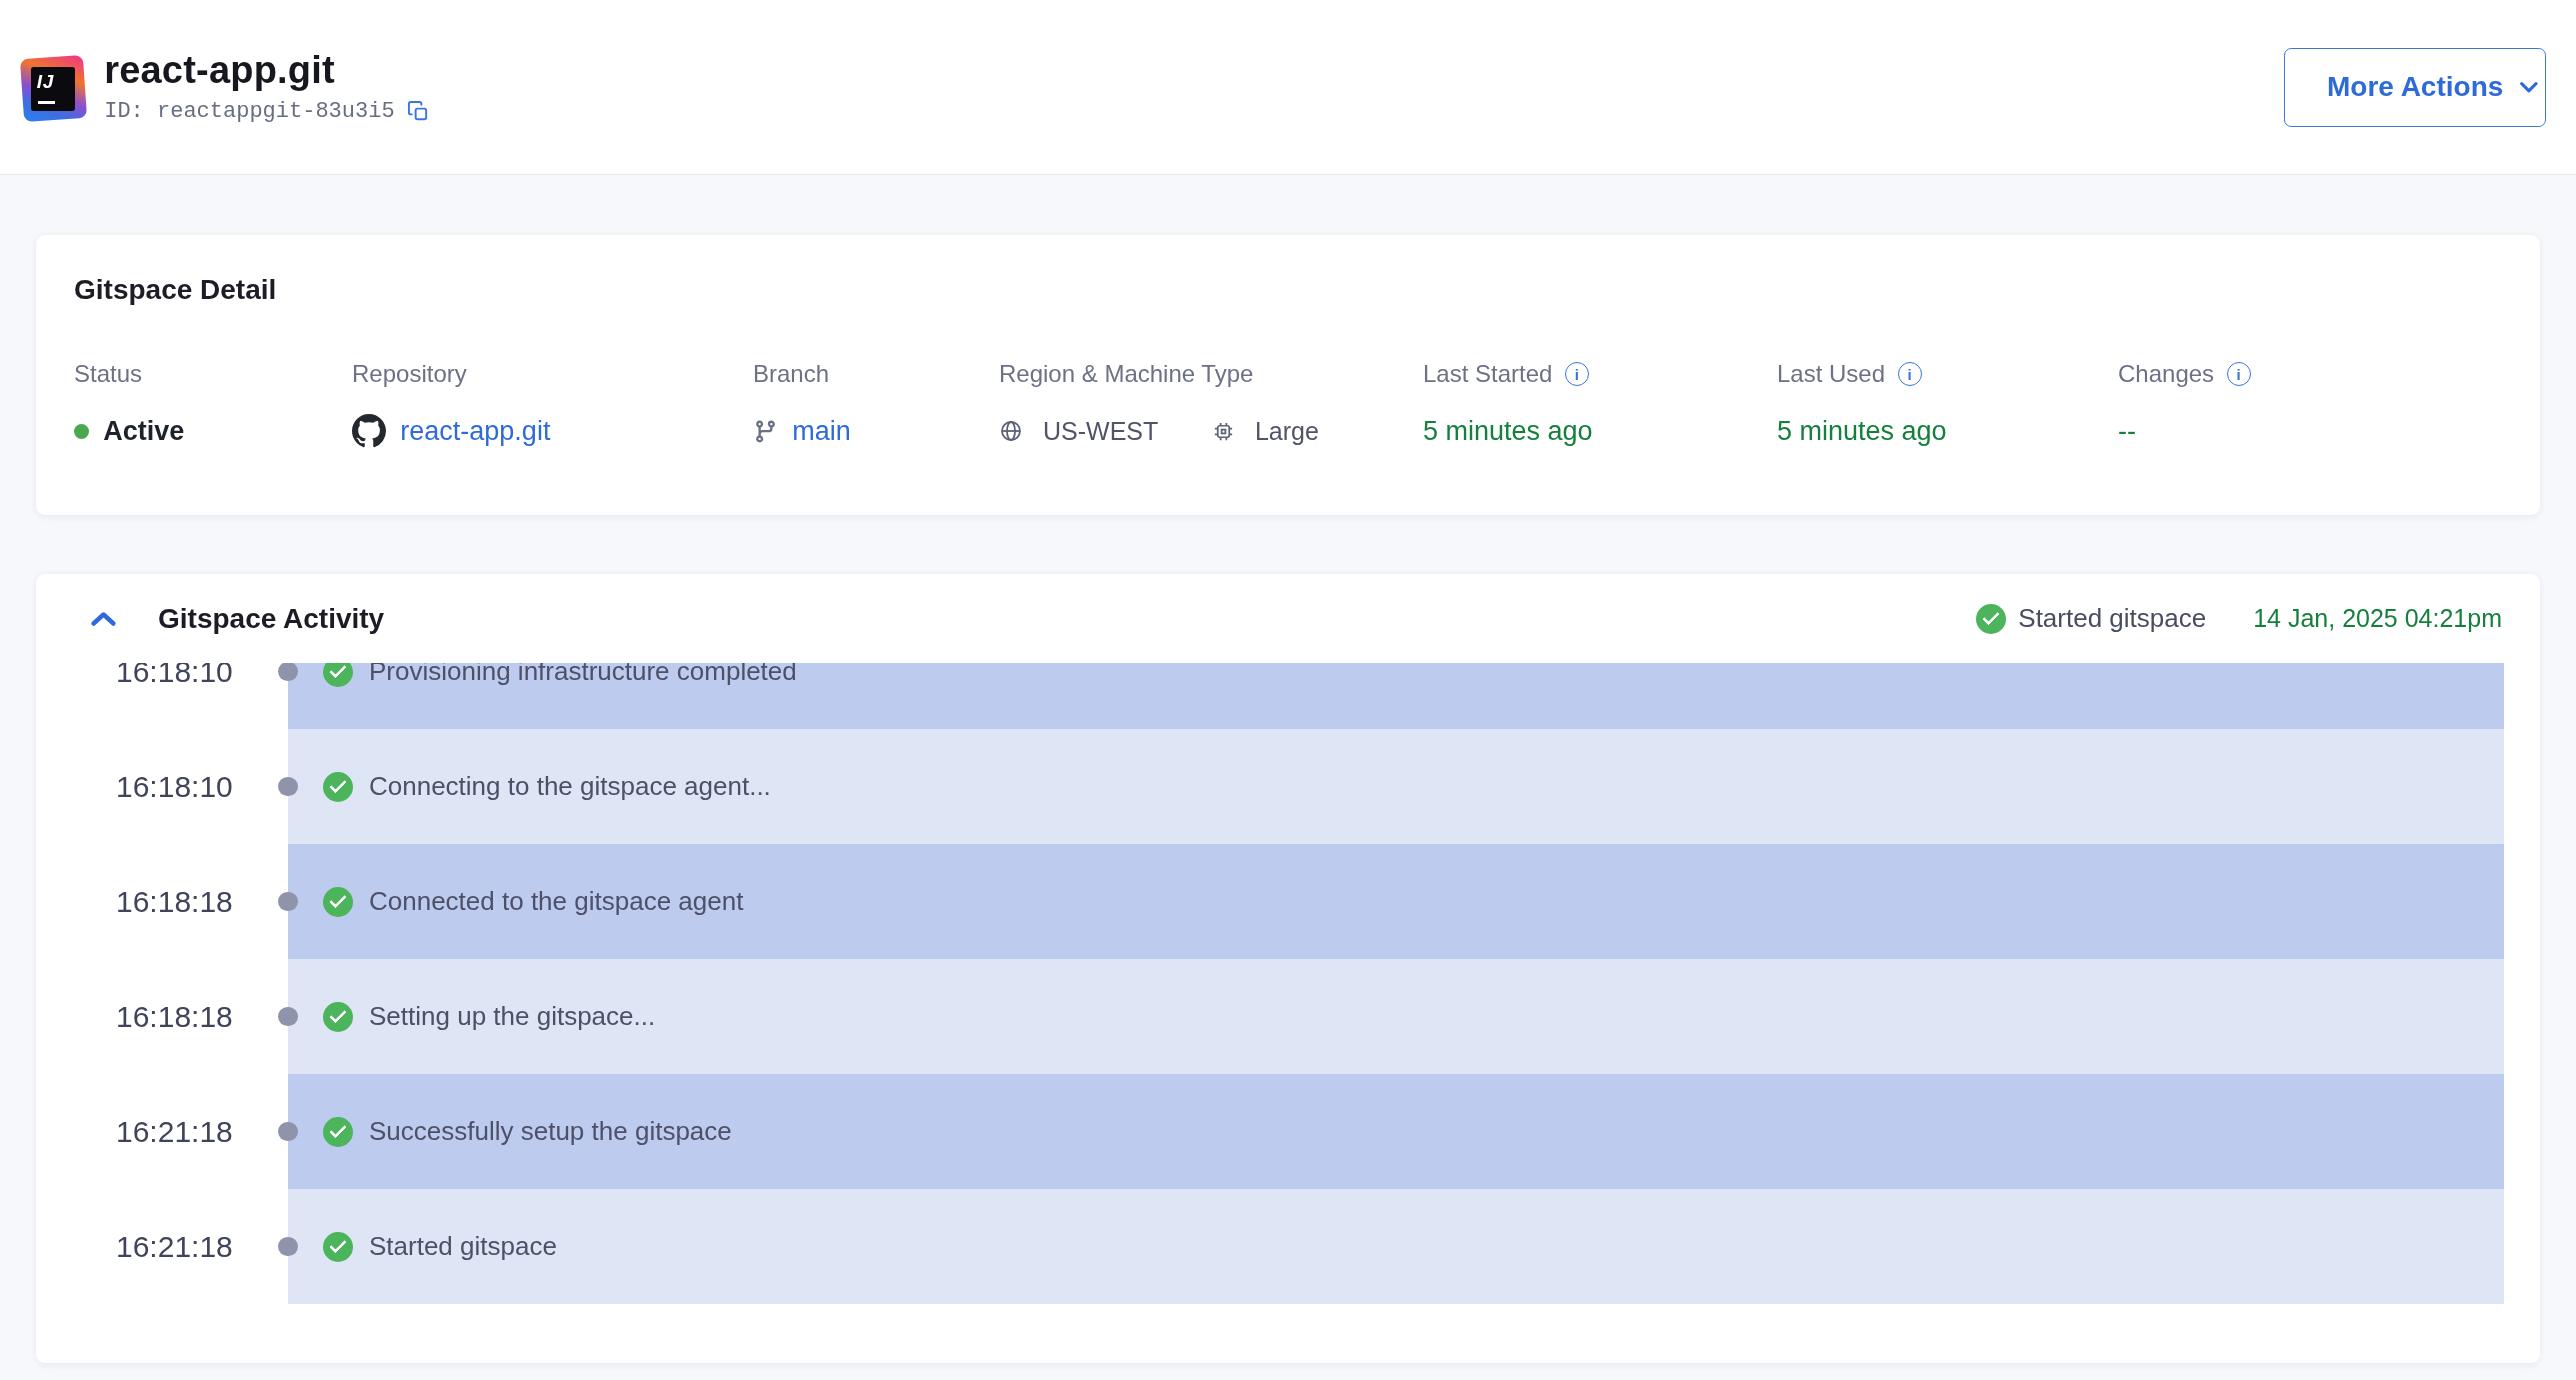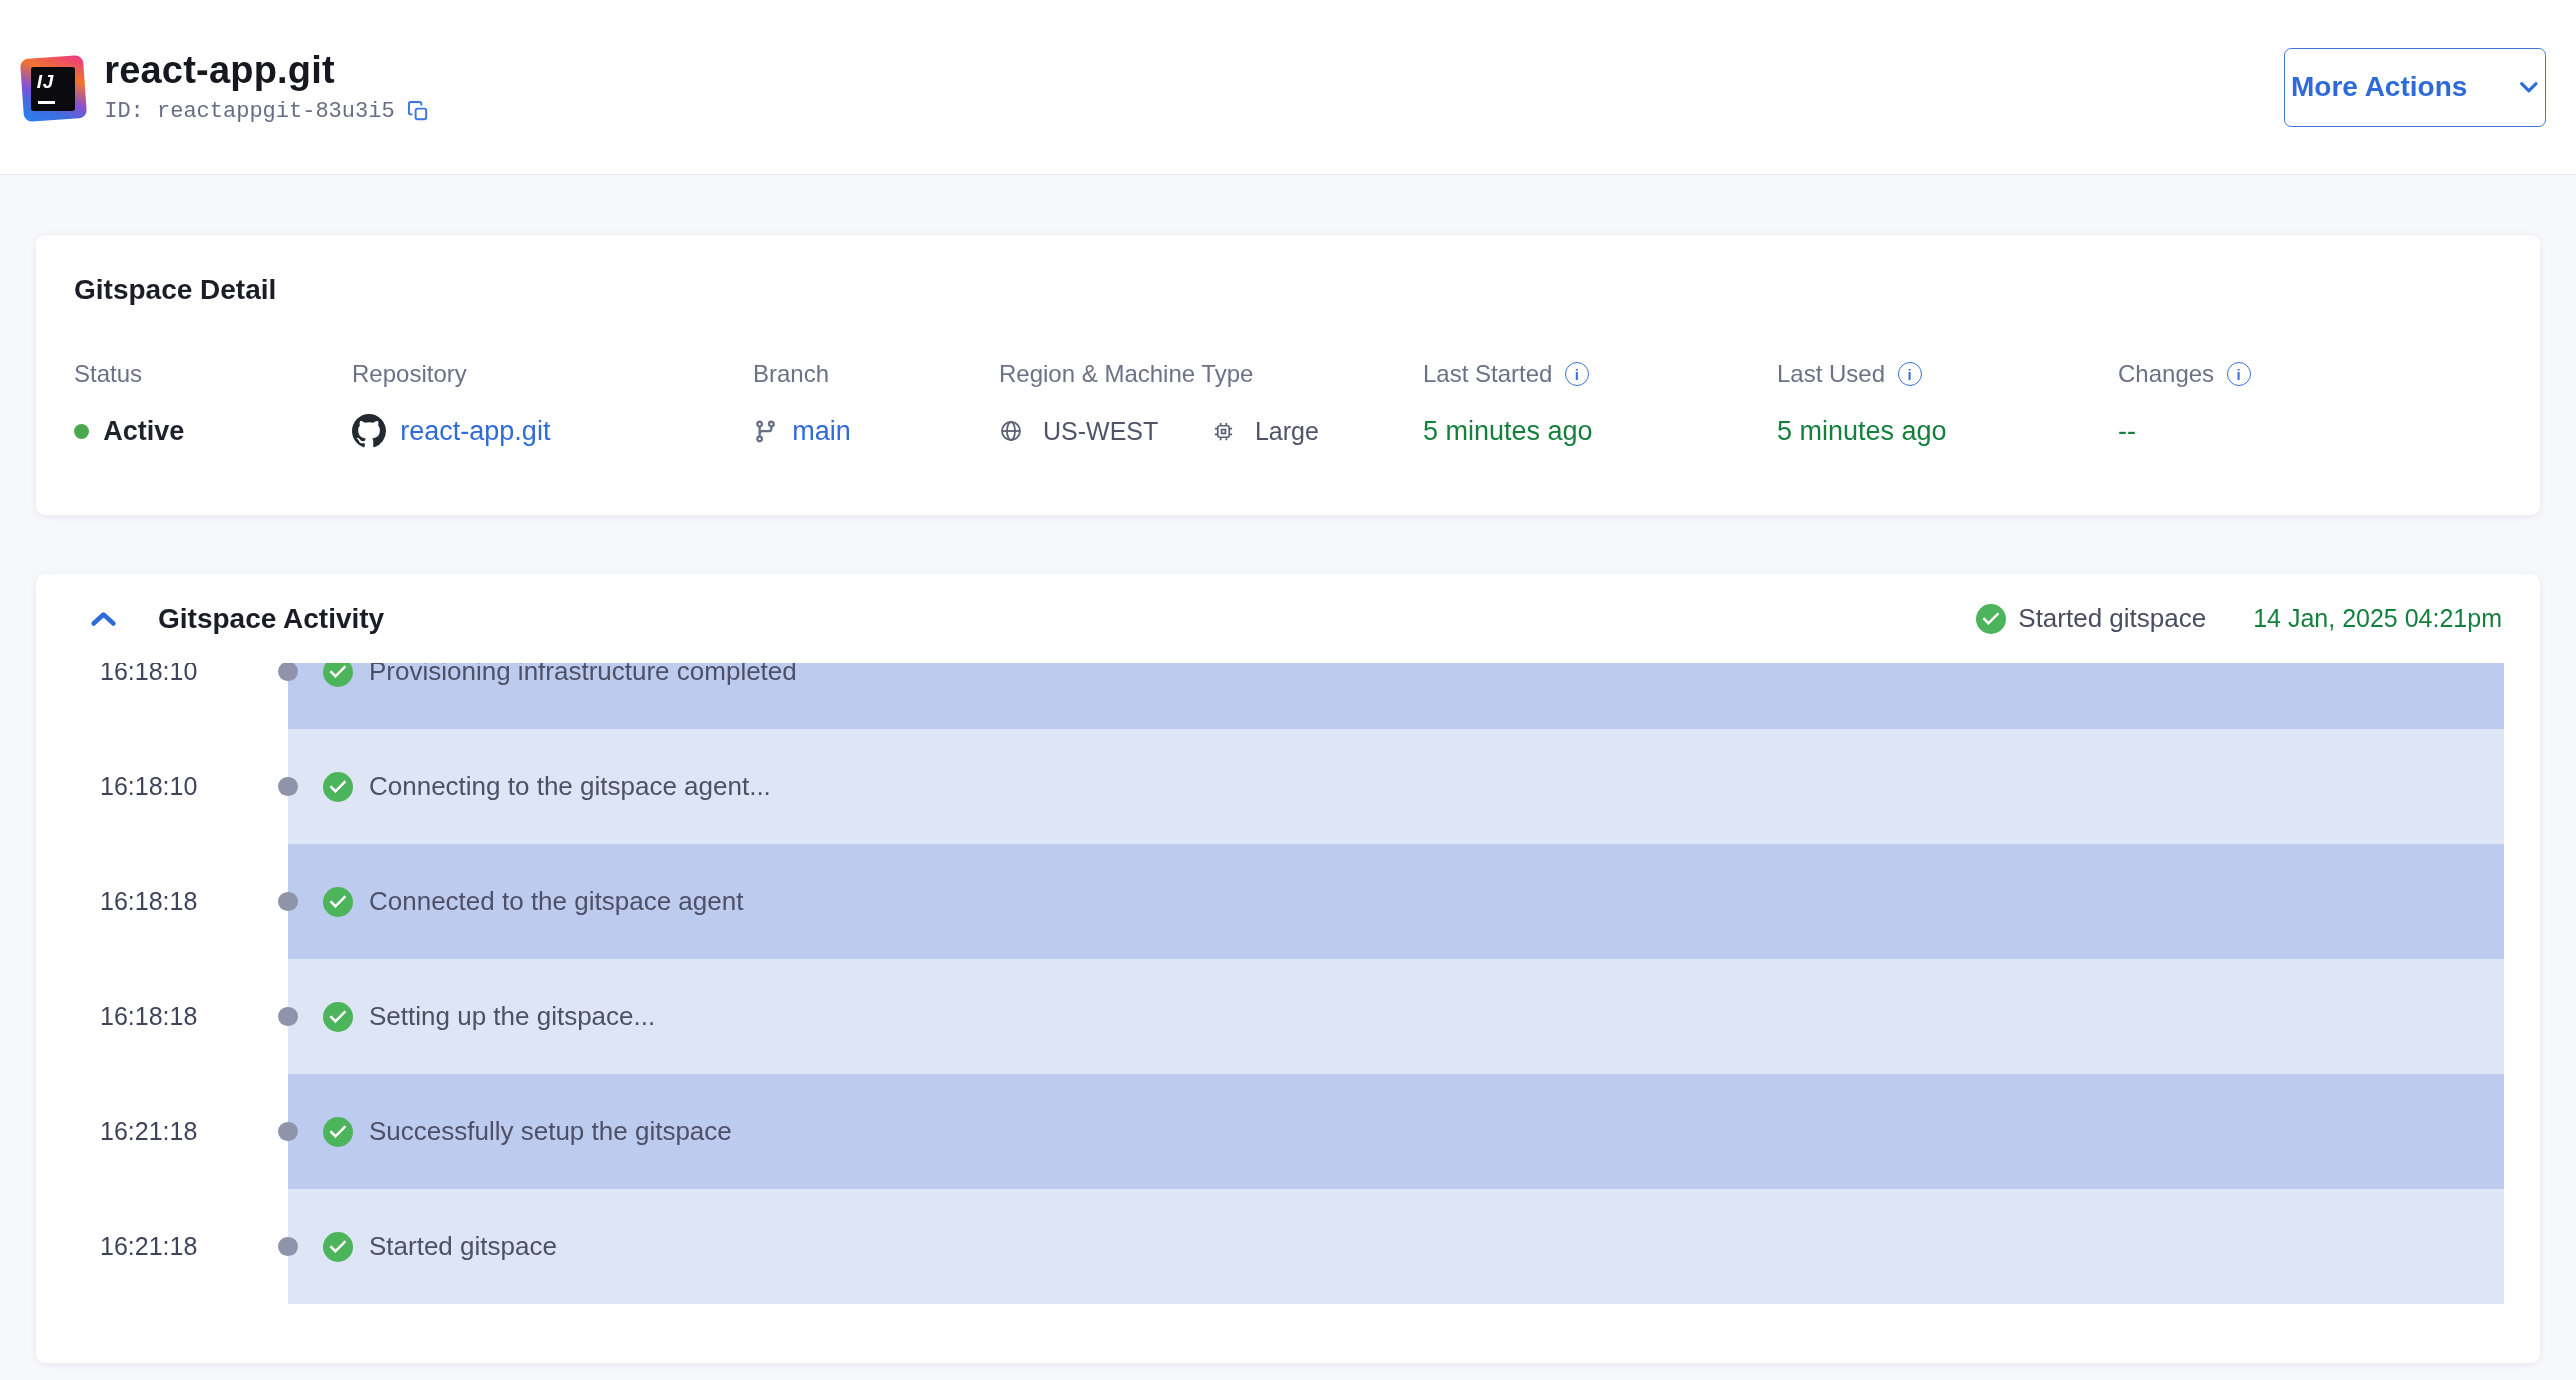--- a/index.html
+++ b/index.html
@@ -29,21 +29,21 @@
   .ij-txt { color:#fff; font-weight:700; font-size:19px; line-height:1; letter-spacing:0.9px; display:block;font-style:italic; }
   .ij-bar { position:absolute; left:6.3px; bottom:6.3px; width:17px; height:3.6px; background:#fff; }
 
   .title-block { margin-left:19.7px; }
   .app-title { font-size:38px; font-weight:700; color:#17181f; letter-spacing:0.2px; line-height:1.1; }
   .app-sub { display:flex; align-items:center; gap:12.5px; margin-top:7.2px; }
   .app-id { font-size:22px; color:#696d82;font-family:Liberation Mono, monospace; }
   .icon-btn { background:none; border:none; padding:0; cursor:pointer; display:flex; align-items:center; }
 
   .topbar-actions { margin-left:auto; display:flex; align-items:center; }
-  .btn { height:79px; border-radius:7.2px; font-family:inherit; font-size:28px; font-weight:700; cursor:pointer; display:flex; align-items:center; justify-content:space-between; }
+  .btn { height:79px; border-radius:7.2px; font-family:inherit; font-size:28px; font-weight:700; cursor:pointer; display:flex; align-items:center; justify-content:flex-end; }
   .btn-outline { width:262px; background:#fff; border:1.8px solid #3b76da; color:#2e6bd9; gap:16px; }
   .btn-primary { width:342px; background:#3b72d8; border:none; color:#ffffff; margin-left:38px; }
 
   
   .content { padding:0 36px; }
   .card { background:#fff; border-radius:9px; box-shadow:0 1.8px 7.2px rgba(34,40,70,.07); }
 
   .card-detail { margin-top:60px; height:280px; padding:39px 36px 0 38px; }
   .card-title { font-size:28px; font-weight:700; color:#1c1d26; }
 
@@ -73,21 +73,21 @@
   .act-header { height:89px; display:flex; align-items:center; padding:0 38px 0 54px; }
   .collapse-btn { background:none; border:none; padding:0; cursor:pointer; display:flex; align-items:center; }
   .act-title { margin-left:41px; font-size:28px; font-weight:700; color:#1b1c25; }
   .act-right { margin-left:auto; display:flex; align-items:center; }
   .act-event { margin-left:12.5px; font-size:26px; color:#4a4d61; }
   .act-date { margin-left:47px; font-size:25px; color:#15803d; }
 
   .act-list { height:701px; overflow:hidden; position:relative; background:#fff; }
   .arow { height:115px; position:relative; display:flex; align-items:center; }
   .arow-first { margin-top:-49px; }
-  .ts { position:absolute; left:64px; font-size:25px; color:#40445a; }
+  .ts { position:absolute; left:80px; font-size:30px; color:#40445a; }
   .dot { position:absolute; left:242px; width:19.7px; height:19.7px; border-radius:50%; background:#8f94aa; z-index:2; }
   .abody {
     margin-left:252px; margin-right:36px; flex:1; height:100%;
     display:flex; align-items:center; gap:16px; padding-left:35px;
   }
   .bg-dark { background:#bdcbef; }
   .bg-light { background:#dee5f5; }
   .atext { font-size:26px; color:#4d5067; }
 
   .check { width:30px; height:30px; border-radius:50%; background:#4cb45a; position:relative; flex:none; }

